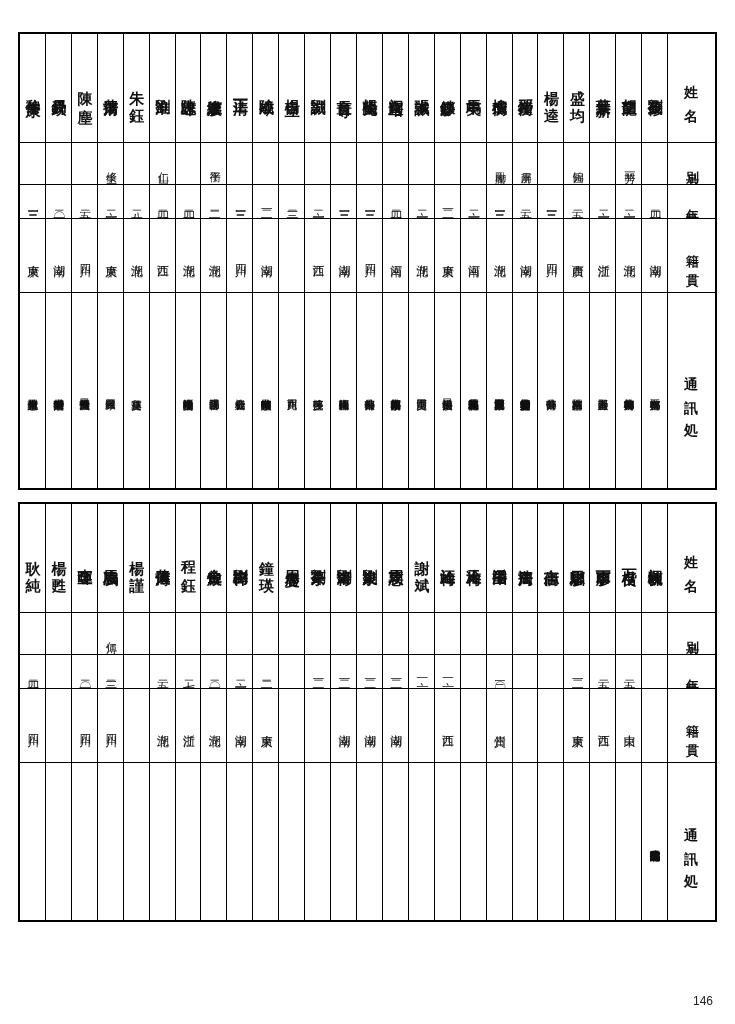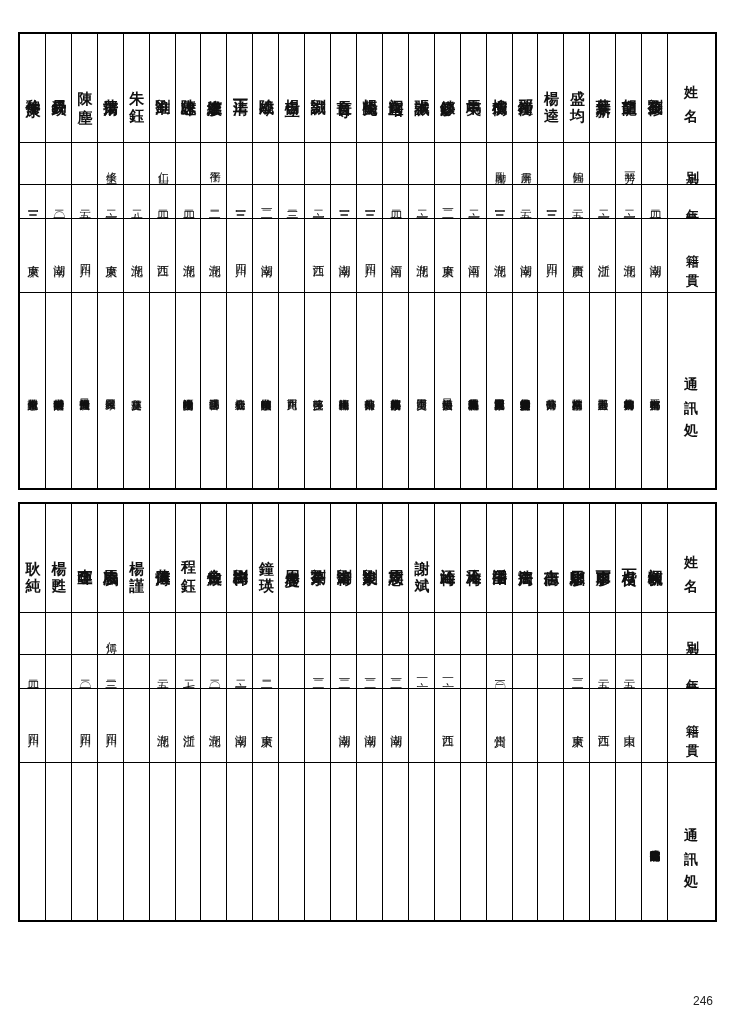--- a/index.html
+++ b/index.html
@@ -992,14 +992,14 @@
         </div>
         <div class="vcell r-native">
           <span class="vtext hdr-text small">籍　貫</span>
         </div>
         <div class="vcell r-addr">
           <span class="vtext hdr-text">通　訊　処</span>
         </div>
       </div>
     </div>
 
-  <div class="page-number">246</div>
+  <div class="page-number">146</div>
 </div>
 
 </body></html>

